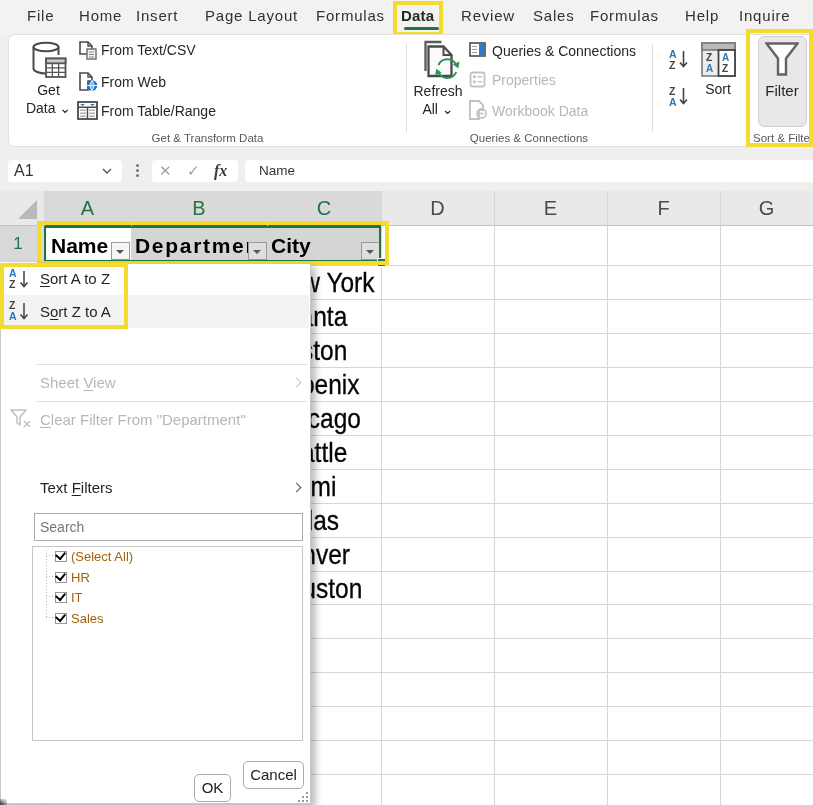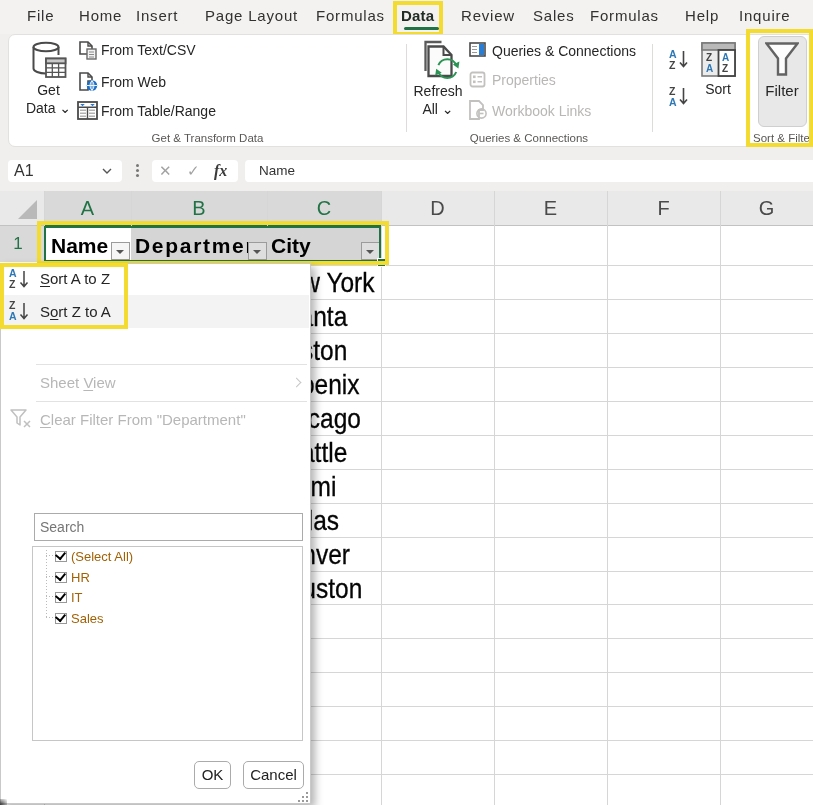--- a/index.html
+++ b/index.html
@@ -123,21 +123,21 @@
     <rect x="4" y="4.5" width="2.6" height="2.6" fill="#c3c1bf"></rect>
       <rect x="4" y="9.5" width="2.6" height="2.6" fill="#c3c1bf"></rect>
     <path d="M8.5 5.8h4.5 M8.5 10.8h4.5" stroke="#c3c1bf" stroke-width="1.6"></path>
   </svg>
   <div class="rtxt gray" style="left:492px;top:70.5px;height:18px;line-height:18px;">Properties</div>
   <svg class="abs" style="left:469px;top:100px;" width="19" height="20" viewBox="0 0 19 20">
     <path d="M1 1 h9 l4 4 v5 h-4 v9 h-9 z" fill="#fff" stroke="#c3c1bf" stroke-width="1.8"></path>
     <circle cx="12.5" cy="13.5" r="4.6" fill="none" stroke="#c3c1bf" stroke-width="1.6"></circle>
     <path d="M10.5 13.5 l4 0" stroke="#c3c1bf" stroke-width="1.6"></path>
   </svg>
-  <div class="rtxt gray" style="left:492px;top:102px;height:18px;line-height:18px;">Workbook Links</div>
+  <div class="rtxt gray" style="left:492px;top:102px;height:18px;line-height:18px;">Workbook Data</div>
   <div class="rlbl" style="left:420px;top:132px;width:218px;text-align:center;">Queries &amp; Connections</div>
 
   <svg class="abs" style="left:667px;top:48px;" width="23" height="23" viewBox="0 0 23 23">
     <text x="2" y="10" font-size="10.5" font-weight="bold" fill="#2e77b5" font-family="Liberation Sans">A</text>
     <text x="2" y="21" font-size="10.5" font-weight="bold" fill="#444" font-family="Liberation Sans">Z</text>
     <path d="M16.5 3 v15 M13 14.5 l3.5 4 l3.5 -4" fill="none" stroke="#444" stroke-width="1.6"></path>
   </svg>
   <svg class="abs" style="left:667px;top:85px;" width="23" height="23" viewBox="0 0 23 23">
     <text x="2" y="10" font-size="10.5" font-weight="bold" fill="#444" font-family="Liberation Sans">Z</text>
     <text x="2" y="21" font-size="10.5" font-weight="bold" fill="#2e77b5" font-family="Liberation Sans">A</text>
@@ -254,40 +254,44 @@
       <span class="marrow"></span>
     </div>
   <div class="msep" style="top:401px;"></div>
   <div class="mitem mgray" style="top:403px;height:34px;line-height:34px;">
       <svg style="position:absolute;left:10px;top:6px;" width="22" height="20" viewBox="0 0 22 20">
         <path d="M1 1 h15 l-6 7 v8 l-3 -2 v-6 z" fill="none" stroke="#c0c0c0" stroke-width="1.5" stroke-linejoin="round"></path>
         <path d="M14 12 l6 6 M20 12 l-6 6" stroke="#c0c0c0" stroke-width="1.5"></path>
       </svg>
       <span class="txt"><u>C</u>lear Filter From "Department"</span>
     </div>
+  <div class="mitem" style="top:471px;height:34px;line-height:34px;">
+      <span class="txt">Text <u>F</u>ilters</span>
+      <span class="marrow"></span>
+    </div>
 
   <div class="abs" style="left:33.5px;top:513px;width:269px;height:28px;background:#fff;border:1px solid #ababab;box-sizing:border-box;"></div>
   <div class="abs" style="left:40px;top:513px;height:28px;line-height:28px;font-size:14px;color:#767676;">Search</div>
 
   <div class="abs" style="left:32px;top:546px;width:271px;height:195px;background:#fff;border:1px solid #c6c6c6;box-sizing:border-box;"></div>
   <div class="abs" style="left:45.5px;top:550px;width:1px;height:68px;background-image:repeating-linear-gradient(to bottom,#bbb 0 1px,transparent 1px 3px);"></div>
   <div class="abs" style="left:45.5px;top:555px;width:10px;height:1px;background-image:repeating-linear-gradient(to right,#bbb 0 1px,transparent 1px 3px);"></div>
   <div class="abs" style="left:45.5px;top:576px;width:10px;height:1px;background-image:repeating-linear-gradient(to right,#bbb 0 1px,transparent 1px 3px);"></div>
   <div class="abs" style="left:45.5px;top:596px;width:10px;height:1px;background-image:repeating-linear-gradient(to right,#bbb 0 1px,transparent 1px 3px);"></div>
   <div class="abs" style="left:45.5px;top:617px;width:10px;height:1px;background-image:repeating-linear-gradient(to right,#bbb 0 1px,transparent 1px 3px);"></div>
   <div class="cb" style="left:55px;top:550.5px;"></div>
   <div class="cb" style="left:55px;top:571.5px;"></div>
   <div class="cb" style="left:55px;top:592px;"></div>
   <div class="cb" style="left:55px;top:612.5px;"></div>
   <div class="litem" style="top:546px;">(Select All)</div>
   <div class="litem" style="top:567px;">HR</div>
   <div class="litem" style="top:587px;">IT</div>
   <div class="litem" style="top:608px;">Sales</div>
 
-  <div class="btn" style="left:194px;width:37px;">OK</div>
+  <div class="btn" style="left:194px;width:37px;margin-top:13px;">OK</div>
   <div class="btn" style="left:243px;width:61px;">Cancel</div>
 
   <svg class="abs" style="left:296px;top:791px;" width="13" height="13" viewBox="0 0 13 13">
     <g fill="#9a9a9a">
         <rect x="10" y="1" width="2" height="2"></rect>
         <rect x="6" y="5" width="2" height="2"></rect>
         <rect x="10" y="5" width="2" height="2"></rect>
         <rect x="2" y="9" width="2" height="2"></rect>
         <rect x="6" y="9" width="2" height="2"></rect>
         <rect x="10" y="9" width="2" height="2"></rect>

